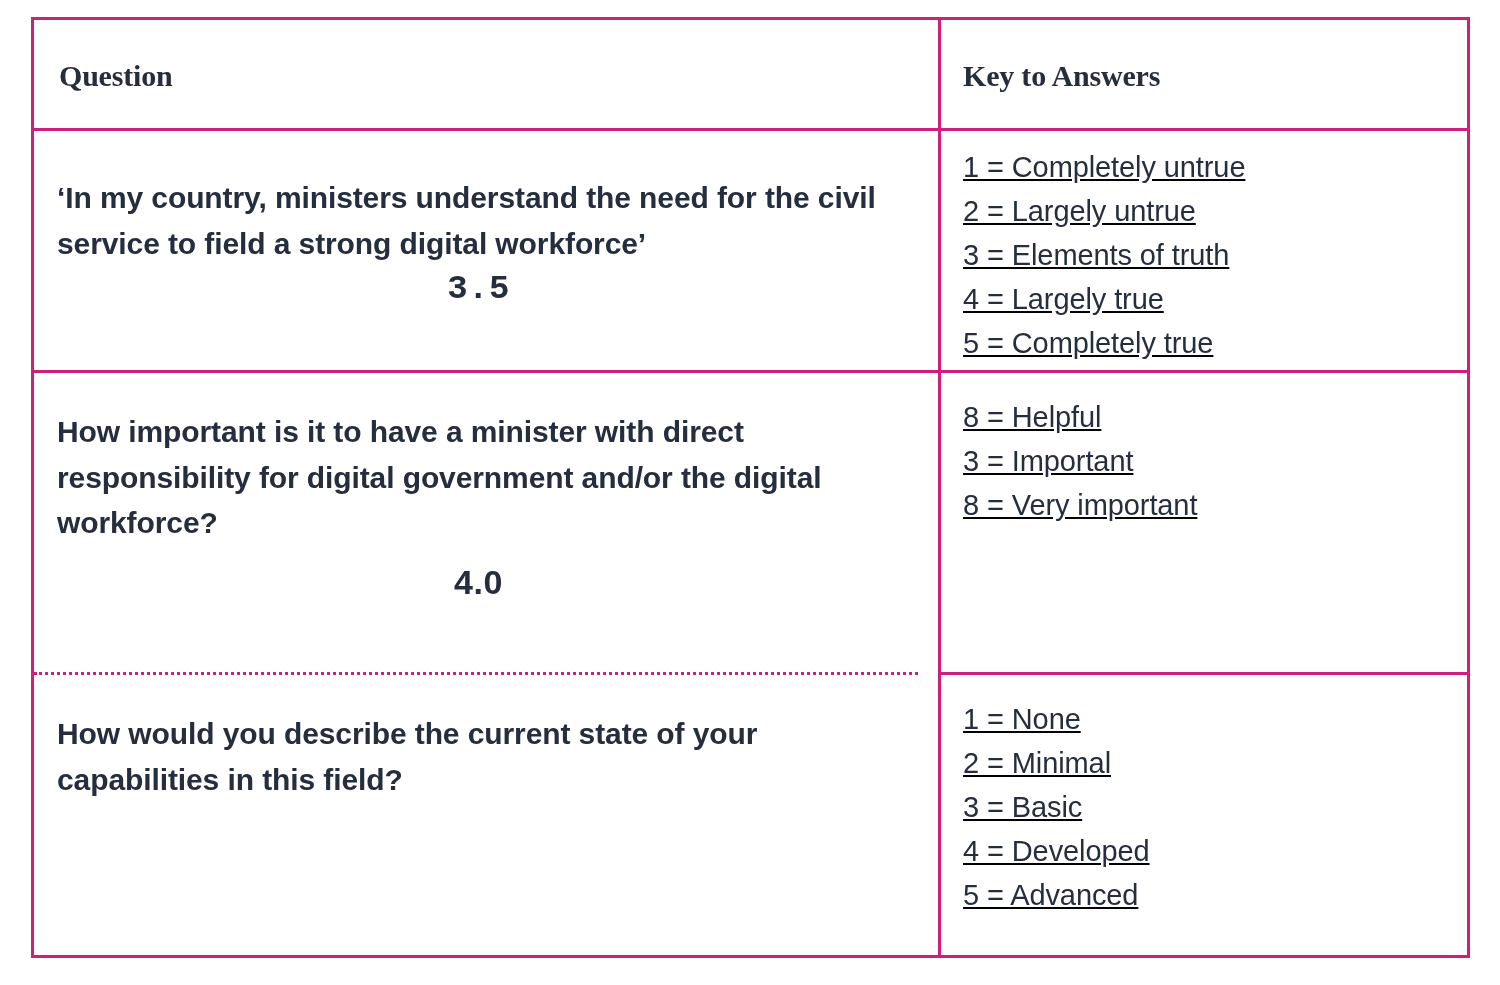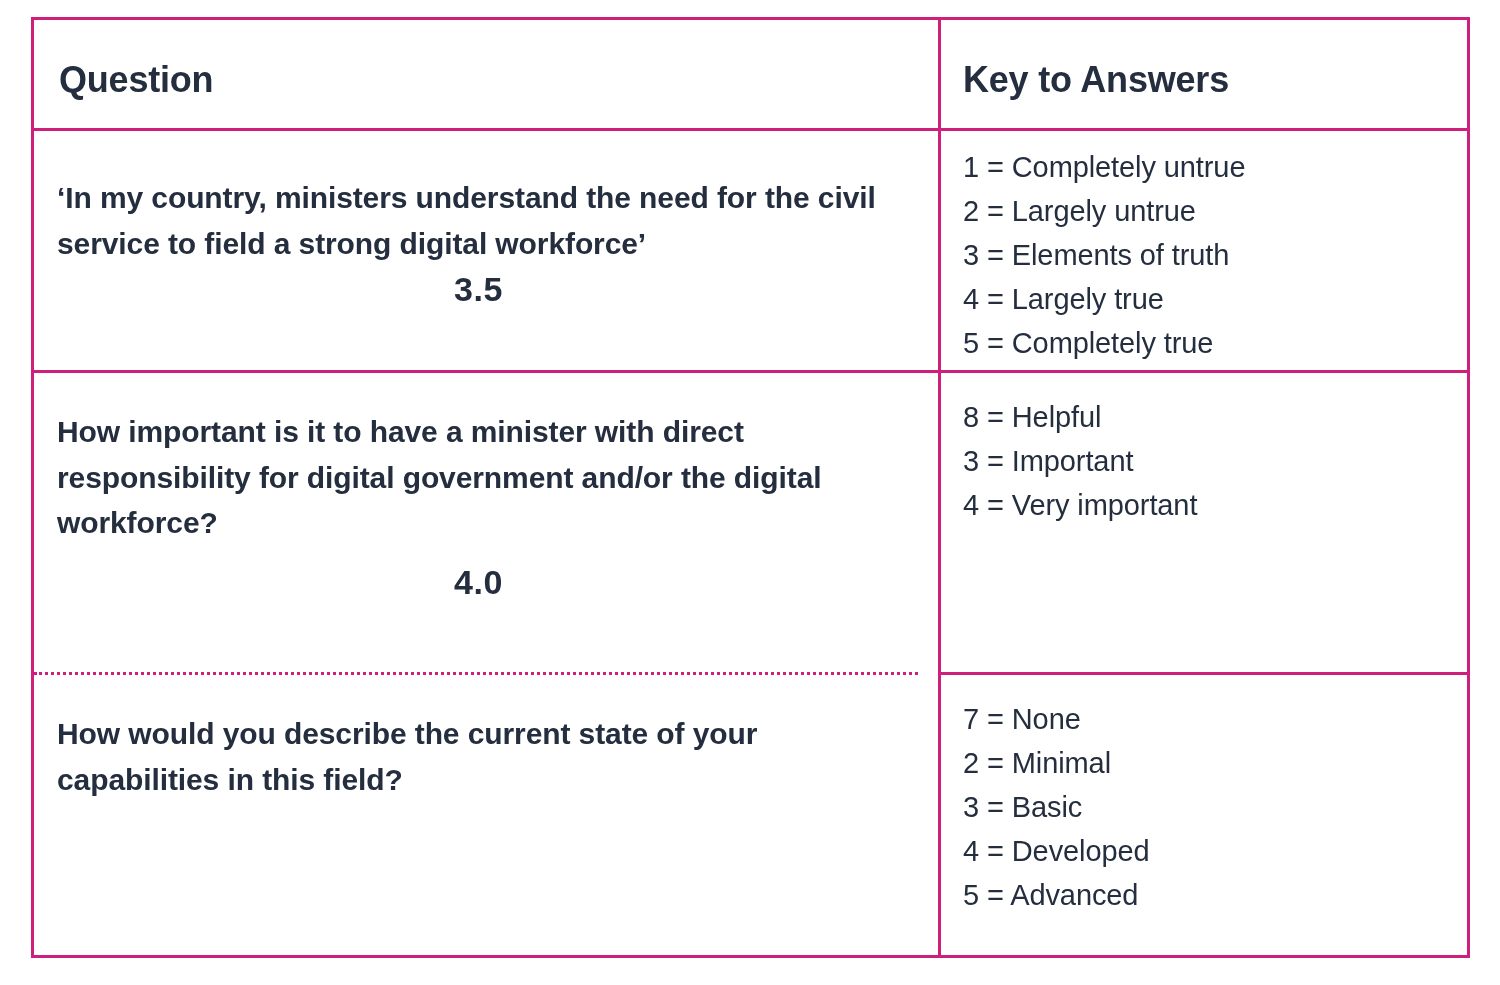--- a/index.html
+++ b/index.html
@@ -59,28 +59,29 @@
     margin-left: 20px;
   }
 
   
   .row-header {
     height: 111px;
     flex: 0 0 111px;
     border-bottom: 3px solid var(--rule);
   }
   .col-title {
-    font-size: 36px;
+    font-size: 30px;
     font-weight: 700;
     color: var(--ink);
     letter-spacing: -0.2px;
     position: absolute;
     left: 25px;
     top: 39px;
     white-space: nowrap;
+    font-family: Liberation Serif, serif;
   }
   .cell-k .col-title { left: 22px; }
 
   
   .row-1 {
     height: 242px;
     flex: 0 0 242px;
     border-bottom: 3px solid var(--rule);
   }
   .row-2 {
@@ -118,32 +119,33 @@
     color: var(--ink);
     text-align: center;
     margin-top: 6px;
     letter-spacing: 0.5px;
   }
 
   .q-pos-1 { top: 44px; }
   .q-pos-2 { top: 36px; }
   .q-pos-3 { top: 36px; }
 
-  .q-pos-1 .q-score { margin-top: 4px; }
+  .q-pos-1 .q-score { margin-top: 4px; font-family: Liberation Mono, monospace; }
   .q-pos-2 .q-score { margin-top: 17px; }
   .q-pos-3 .q-score { margin-top: 8px; }
 
   
   .key-list {
     position: absolute;
     left: 22px;
     right: 12px;
     list-style: none;
     margin: 0;
     padding: 0;
+    text-decoration: underline;
   }
   .key-list li {
     font-size: 29px;
     line-height: 1.52;
     color: var(--ink);
     font-weight: 400;
     white-space: nowrap;
     font-variant-numeric: oldstyle-nums;
     letter-spacing: -0.1px;
   }
@@ -188,34 +190,34 @@
       <div class="cell-q">
         <div class="q-block q-pos-2">
           <div class="q-text">How important is it to have a minister with direct responsibility for digital government and/or the digital workforce?</div>
           <div class="q-score">4.0</div>
         </div>
       </div>
       <div class="cell-k">
         <ul class="key-list k-pos-2">
           <li>8 = Helpful</li>
           <li>3 = Important</li>
-          <li>4 = Very important</li>
+          <li>8 = Very important</li>
         </ul>
       </div>
     </div>
 
     <div class="row row-3">
       <div class="cell-q">
         <div class="q-block q-pos-3">
           <div class="q-text">How would you describe the current state of your capabilities in this field?</div>
         </div>
       </div>
       <div class="cell-k">
         <ul class="key-list k-pos-3">
-          <li>7 = None</li>
+          <li>1 = None</li>
           <li>2 = Minimal</li>
           <li>3 = Basic</li>
           <li>4 = Developed</li>
           <li>5 = Advanced</li>
         </ul>
       </div>
     </div>
 
   </div>
 </div>

